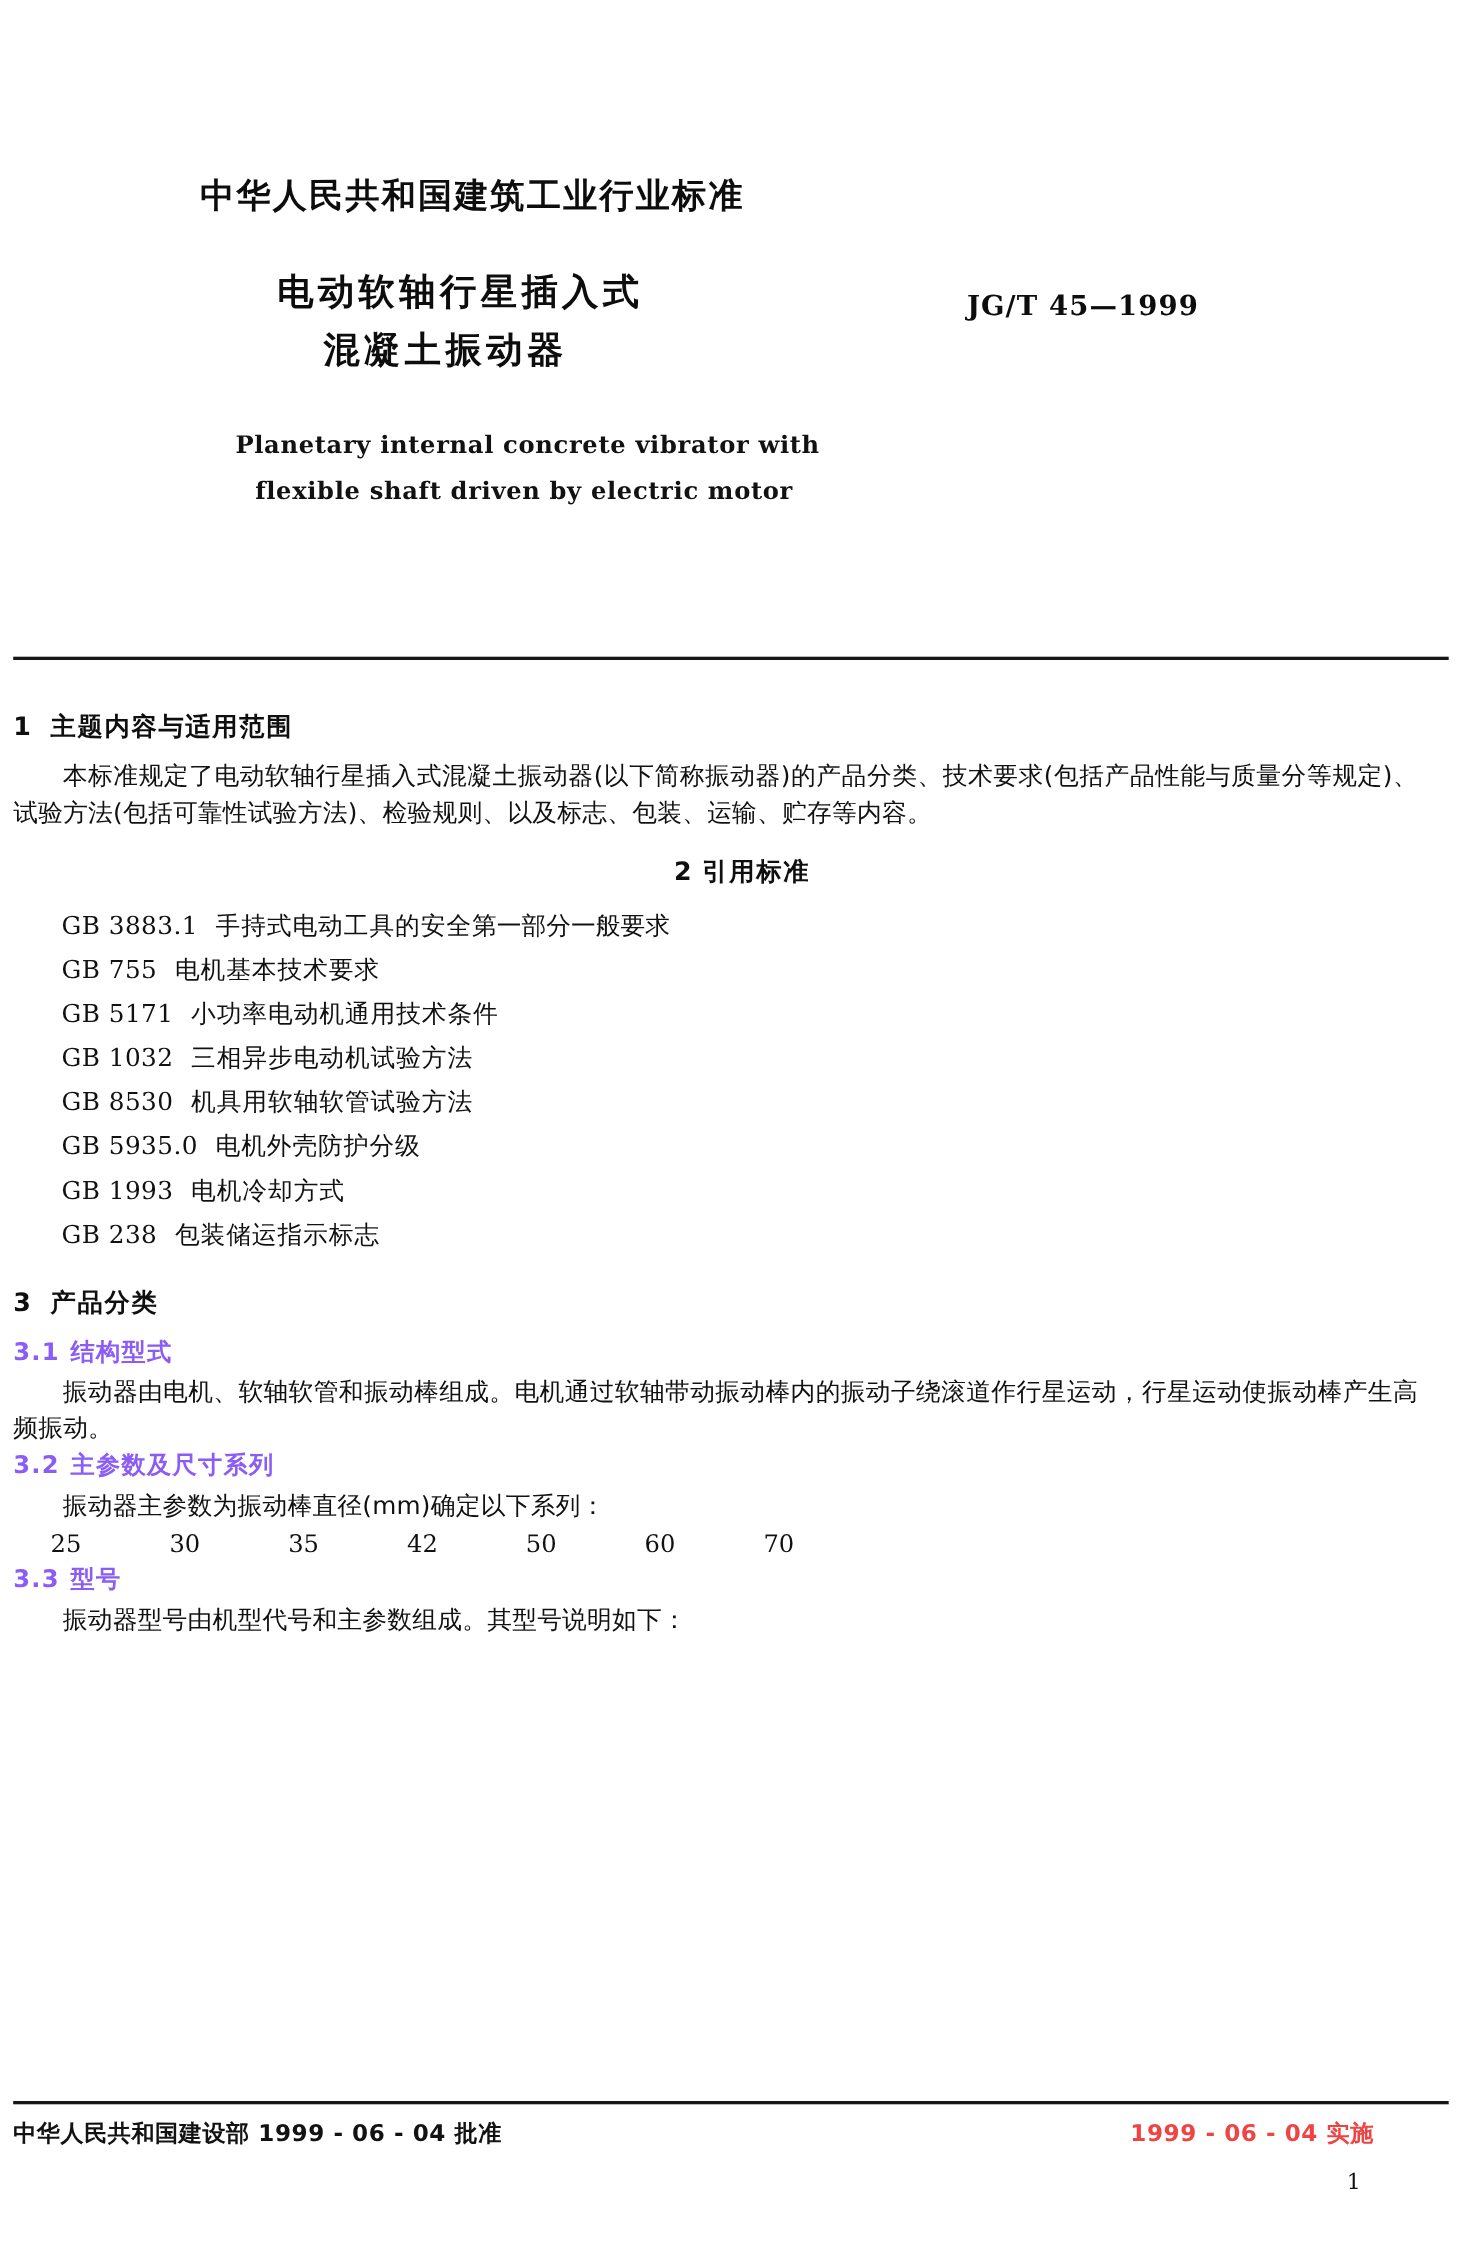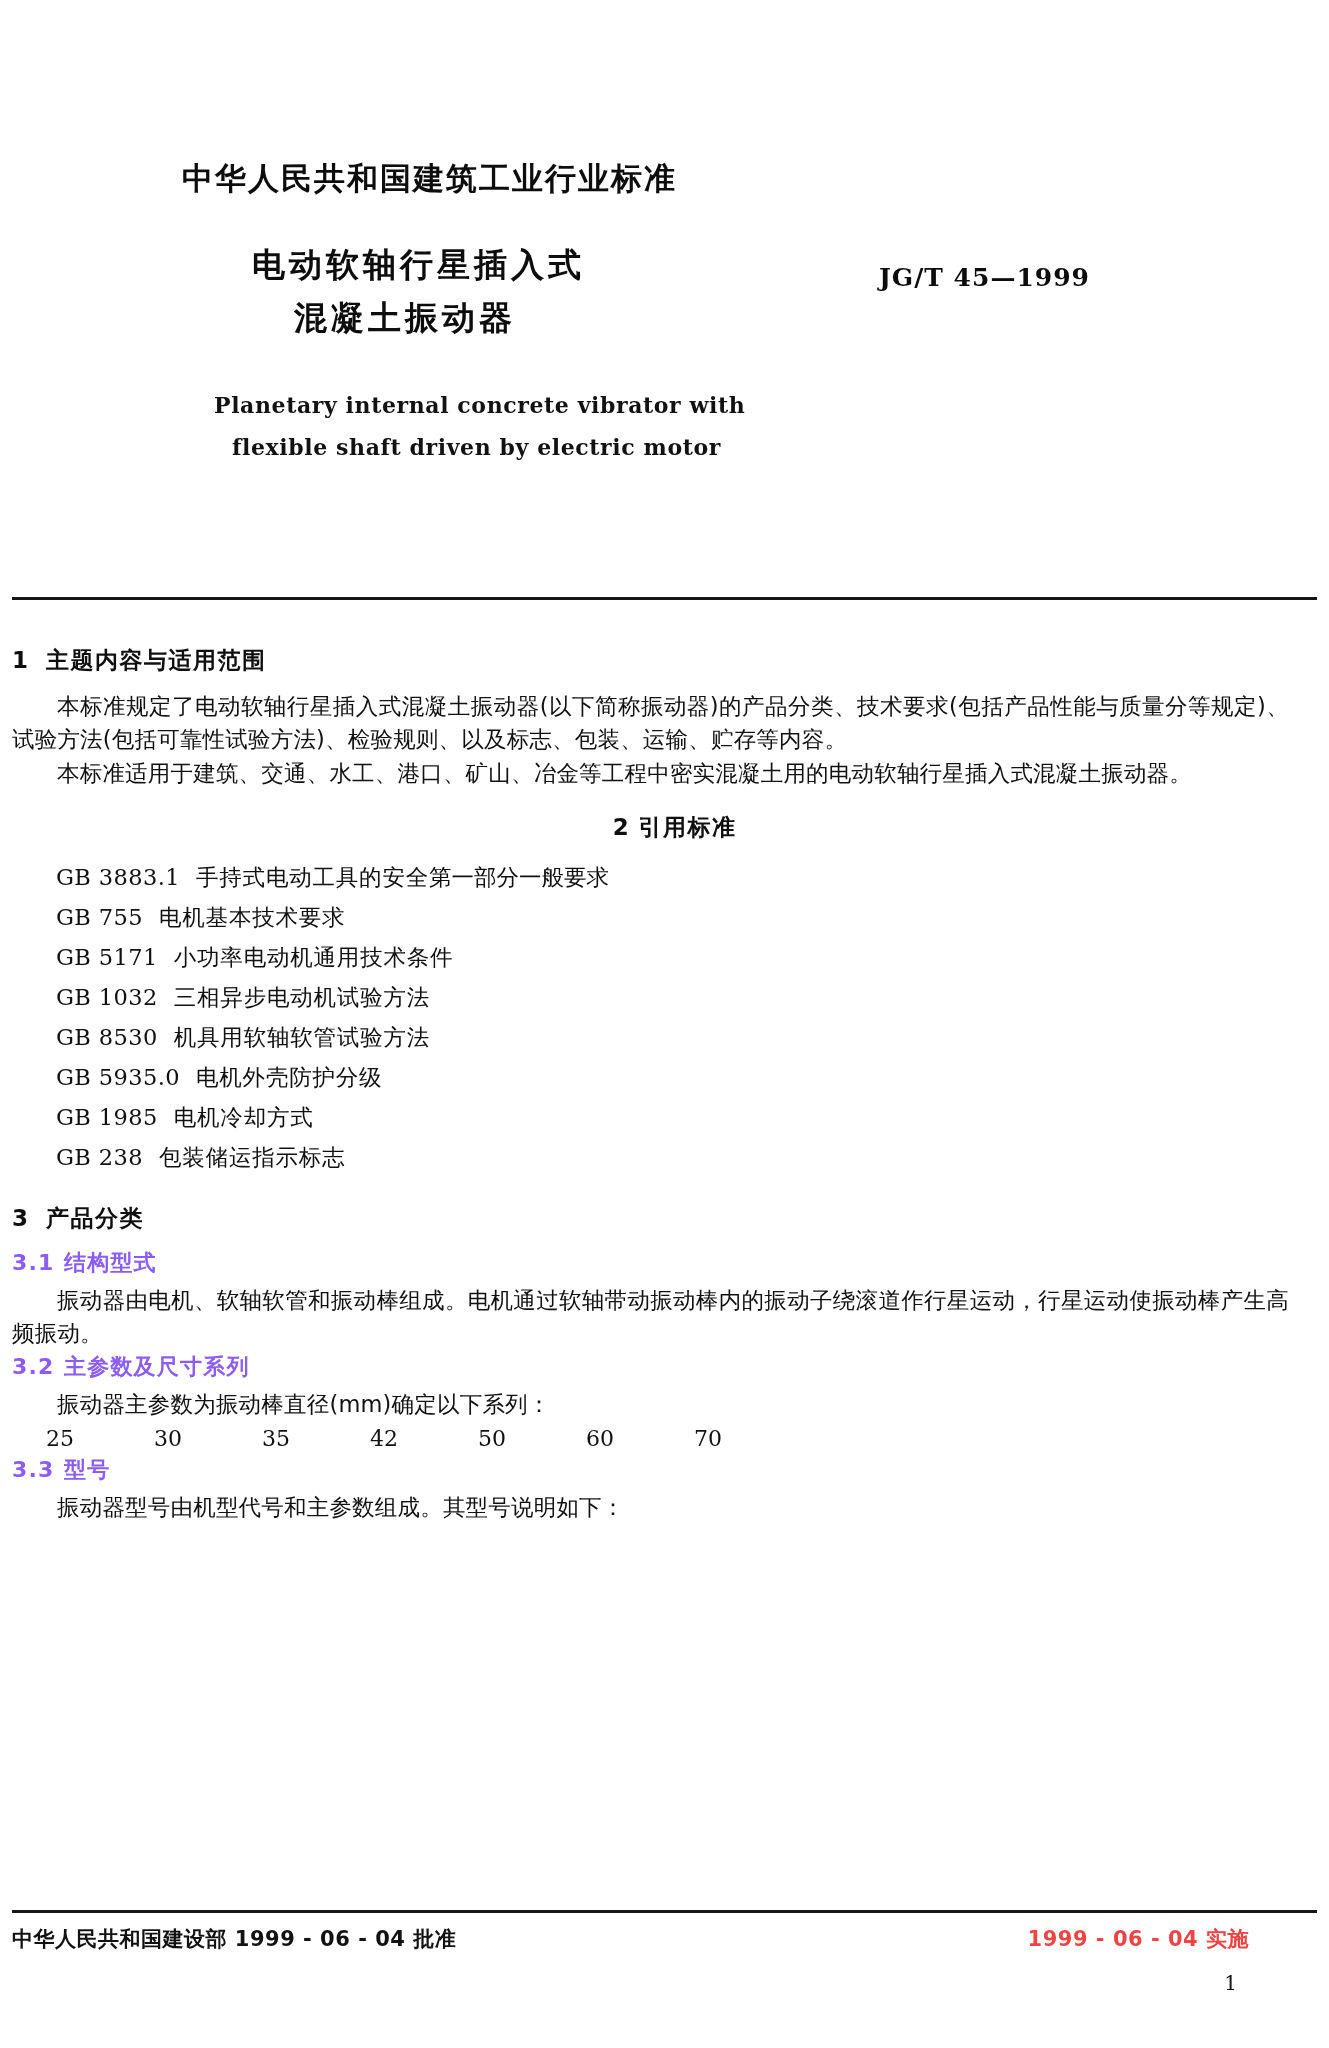--- a/index.html
+++ b/index.html
@@ -245,21 +245,20 @@
   </div>
 
   <div class="rule-top"></div>
 
   <div class="content">
 
     <div class="sec-h1">
       <span class="num">1</span><span>主题内容与适用范围</span>
     </div>
     <p class="body-text indent">本标准规定了电动软轴行星插入式混凝土振动器(以下简称振动器)的产品分类、技术要求(包括产品性能与质量分等规定)、试验方法(包括可靠性试验方法)、检验规则、以及标志、包装、运输、贮存等内容。</p>
-    <p class="body-text indent">本标准适用于建筑、交通、水工、港口、矿山、冶金等工程中密实混凝土用的电动软轴行星插入式混凝土振动器。</p>
 
     <div class="sec-h1" style="margin-top:22px;text-align:center;">
       <span class="num">2</span><span>引用标准</span>
     </div>
 
     <ul class="ref-list">
       <li>
         <span class="ref-code">GB 3883.1</span><span class="ref-name">手持式电动工具的安全</span><span class="part-gap"></span><span>第一部分</span><span class="part-gap"></span><span>一般要求</span>
       </li>
       <li>
@@ -271,21 +270,21 @@
       <li>
         <span class="ref-code">GB 1032</span><span class="ref-name">三相异步电动机试验方法</span>
       </li>
       <li>
         <span class="ref-code">GB 8530</span><span class="ref-name">机具用软轴软管试验方法</span>
       </li>
       <li>
         <span class="ref-code">GB 5935.0</span><span class="ref-name">电机外壳防护分级</span>
       </li>
       <li>
-        <span class="ref-code">GB 1985</span><span class="ref-name">电机冷却方式</span>
+        <span class="ref-code">GB 1993</span><span class="ref-name">电机冷却方式</span>
       </li>
       <li>
         <span class="ref-code">GB 238</span><span class="ref-name">包装储运指示标志</span>
       </li>
     </ul>
 
     <div class="sec-h1" style="margin-top:26px;">
       <span class="num">3</span><span>产品分类</span>
     </div>
 

